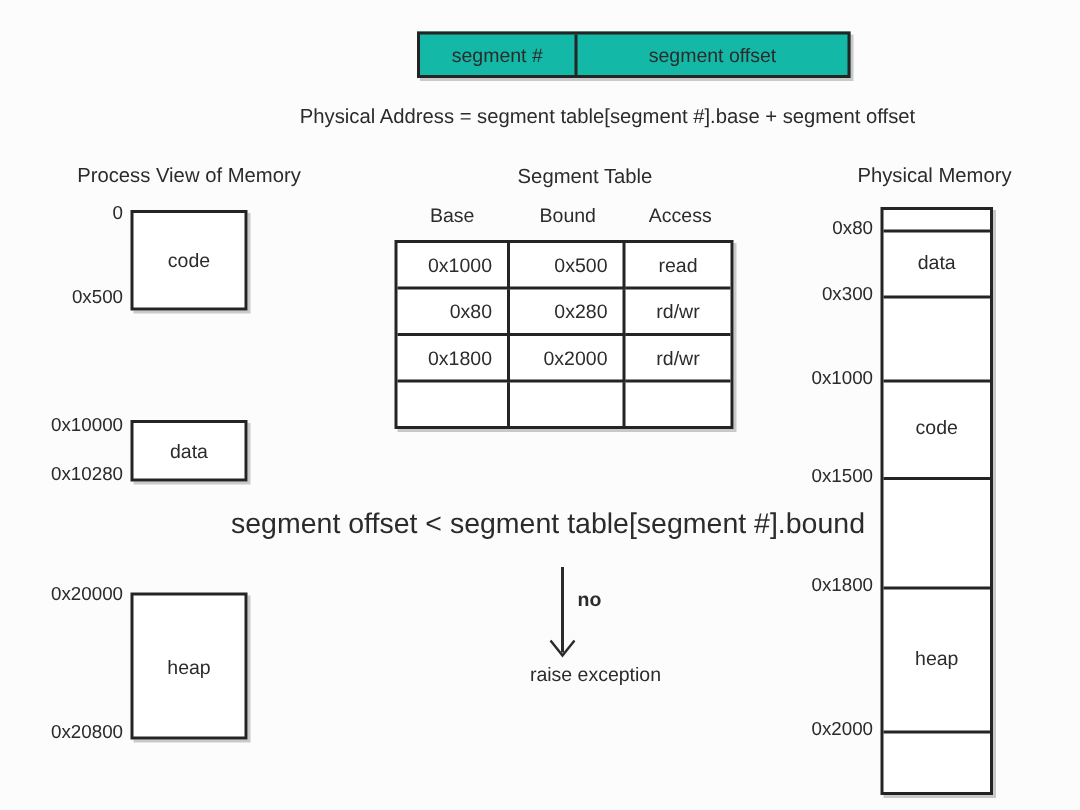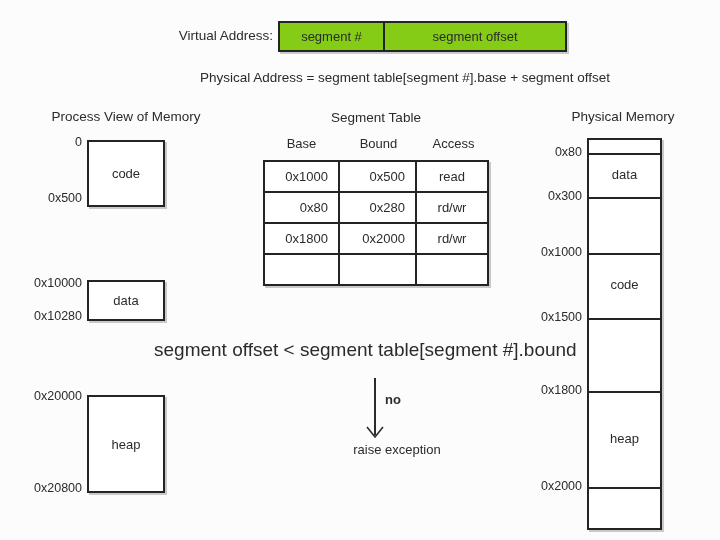--- a/index.html
+++ b/index.html
@@ -23,34 +23,34 @@
     font-size:13px;
   }
   .abs{position:absolute;}
   .nowrap{white-space:nowrap;}
 
   
   .va-label{left:108px;top:28px;width:165px;text-align:right;font-size:13.5px;}
   .va-box{
     left:278px;top:21px;width:285px;height:27px;
     border:2px solid var(--line);
-    background:#84cc16;
+    background:#14b8a6;
     box-shadow:2px 2px 0 var(--shadow);
     display:flex;
   }
   .va-cell{height:27px;line-height:27px;text-align:center;font-size:13px;}
   .va-cell.seg-num{width:103px;border-right:2px solid var(--line);}
   .va-cell.seg-off{flex:1;}
 
   .formula{left:150px;top:70px;width:510px;text-align:center;font-size:13.5px;}
 
   
   .sec-title{font-size:13.5px;text-align:center;}
   .pv-title{left:25px;top:109px;width:202px;}
-  .st-title{left:276px;top:110px;width:200px;}
+  .st-title{left:290px;top:110px;width:200px;}
   .pm-title{left:523px;top:109px;width:200px;}
 
   
   .mem-box{
     border:2px solid var(--line);
     background:#fff;
     box-shadow:2px 2px 0 var(--shadow);
     display:flex;align-items:center;justify-content:center;
     font-size:13px;
   }
@@ -99,21 +99,20 @@
   }
   .pm-line{position:absolute;left:0;right:0;height:2px;background:var(--line);}
   .pm-region{position:absolute;left:0;right:0;text-align:center;font-size:13px;height:16px;line-height:16px;}
   .pm-addr{left:518px;width:64px;text-align:right;font-size:12.5px;}
 </style>
 </head>
 <body>
 
 <div id="stage">
 
-  <div class="abs va-label nowrap">Virtual Address:</div>
   <div class="abs va-box">
     <div class="va-cell seg-num nowrap">segment #</div>
     <div class="va-cell seg-off nowrap">segment offset</div>
   </div>
 
   <div class="abs sec-title pv-title nowrap">Process View of Memory</div>
 
   <div class="abs formula nowrap">Physical Address = segment table[segment #].base + segment offset</div>
 
   <div class="abs addr addr-left" style="top:135px;">0</div>

